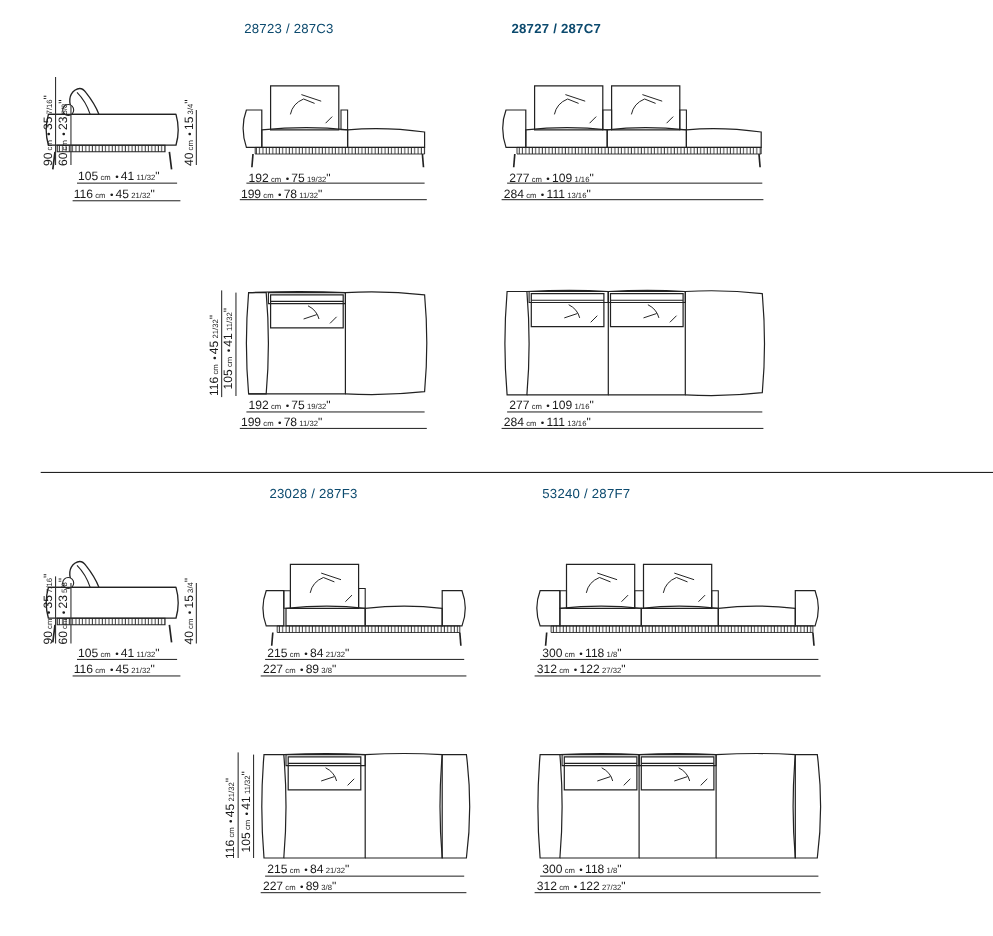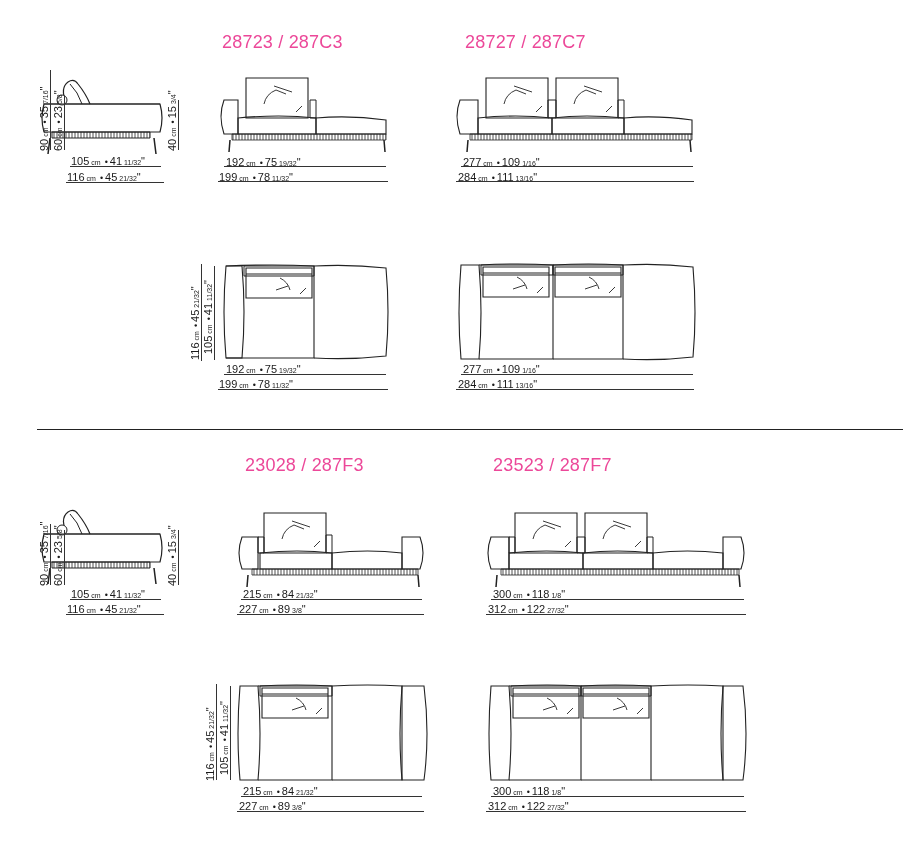--- a/index.html
+++ b/index.html
@@ -1,18 +1,18 @@
 <!DOCTYPE html>
 <html><head>
 <meta charset="utf-8">
 <style>
   html, body { margin:0; padding:0; background:#ffffff; }
   body { width:903px; height:851px; position:relative; overflow:hidden;
          font-family: "Liberation Sans", sans-serif; color:#1a1a1a; }
-  .model-title { position:absolute; font-size:18px; letter-spacing:0.2px; color:#ec4899;margin-top:13px; }
+  .model-title { position:absolute; font-size:12px; letter-spacing:0.2px; color:#0c4a6e; }
   .dim { position:absolute; font-family:"Liberation Sans", sans-serif; font-size:11px; line-height:12px;
          white-space:nowrap; color:#1a1a1a; transform-origin:0 0; }
   .dim .u { font-size:7px; margin:0 2px; }
   .dim .f { font-size:7px; margin-left:2px; }
   .dim .m { font-size:9px; margin:0 2px; }
   .dim-line { position:absolute; height:0; border-top:1px solid #333; }
   .vdim-line { position:absolute; width:0; border-left:1px solid #333; }
   .rot { transform: rotate(-90deg); }
   .divider { position:absolute; left:37px; top:429px; width:866px; height:0; border-top:1.3px solid #222; }
   svg { position:absolute; overflow:visible; }
@@ -96,21 +96,21 @@
   </svg>
   <div class="dim" style="left:226px;top:156px;">
     <span>192</span><span class="u">cm</span><span class="m">•</span><span>75</span><span class="f">19/32</span><span>"</span>
   </div>
   <div class="dim-line" style="left:224px;top:166px;width:162px;"></div>
   <div class="dim" style="left:219px;top:171px;">
     <span>199</span><span class="u">cm</span><span class="m">•</span><span>78</span><span class="f">11/32</span><span>"</span>
   </div>
   <div class="dim-line" style="left:218px;top:181px;width:170px;"></div>
 
-  <div class="model-title" style="left:465px;top:19px;">28727 / 287C7</div>
+  <div class="model-title" style="left:465px;top:19px;font-weight:bold;">28727 / 287C7</div>
   <svg style="left:456px;top:78px;" width="240" height="74" viewBox="0 0 240 74">
     <path d="M4,22 Q-2,38 4,56 L22,56 L22,22 Z" fill="none" stroke="#222" stroke-width="1.1"></path>
     <use href="#cushion" x="30" y="0"></use>
     <rect x="92" y="22" width="8" height="18" fill="none" stroke="#222" stroke-width="1"></rect>
     <use href="#cushion" x="100" y="0"></use>
     <rect x="162" y="22" width="6" height="18" fill="none" stroke="#222" stroke-width="1"></rect>
     <path d="M22,40 Q60,36 96,40 L96,56 L22,56 Z" fill="none" stroke="#222" stroke-width="1.1"></path>
     <path d="M96,40 Q130,36 168,40 L168,56 L96,56 Z" fill="none" stroke="#222" stroke-width="1.1"></path>
     <path d="M168,40 Q200,37 236,42 L236,56 L168,56 Z" fill="none" stroke="#222" stroke-width="1.1"></path>
     <rect x="14" y="56" width="222" height="6" fill="url(#slats)" stroke="#222" stroke-width="0.8"></rect>
@@ -214,21 +214,21 @@
   </svg>
   <div class="dim" style="left:243px;top:588px;">
     <span>215</span><span class="u">cm</span><span class="m">•</span><span>84</span><span class="f">21/32</span><span>"</span>
   </div>
   <div class="dim-line" style="left:241px;top:599px;width:181px;"></div>
   <div class="dim" style="left:239px;top:603px;">
     <span>227</span><span class="u">cm</span><span class="m">•</span><span>89</span><span class="f">3/8</span><span>"</span>
   </div>
   <div class="dim-line" style="left:237px;top:614px;width:187px;"></div>
 
-  <div class="model-title" style="left:493px;top:442px;">23523 / 287F7</div>
+  <div class="model-title" style="left:493px;top:442px;">53240 / 287F7</div>
   <svg style="left:487px;top:513px;" width="260" height="74" viewBox="0 0 260 74">
     <path d="M4,24 Q-2,40 4,56 L22,56 L22,24 Z" fill="none" stroke="#222" stroke-width="1.1"></path>
     <rect x="22" y="24" width="6" height="16" fill="none" stroke="#222" stroke-width="1"></rect>
     <use href="#cushion" x="28" y="0"></use>
     <rect x="90" y="24" width="8" height="16" fill="none" stroke="#222" stroke-width="1"></rect>
     <use href="#cushion" x="98" y="0"></use>
     <rect x="160" y="24" width="6" height="16" fill="none" stroke="#222" stroke-width="1"></rect>
     <path d="M22,40 Q60,36 96,40 L96,56 L22,56 Z" fill="none" stroke="#222" stroke-width="1.1"></path>
     <path d="M96,40 Q130,36 166,40 L166,56 L96,56 Z" fill="none" stroke="#222" stroke-width="1.1"></path>
     <path d="M166,40 Q200,36 236,40 L236,56 L166,56 Z" fill="none" stroke="#222" stroke-width="1.1"></path>

